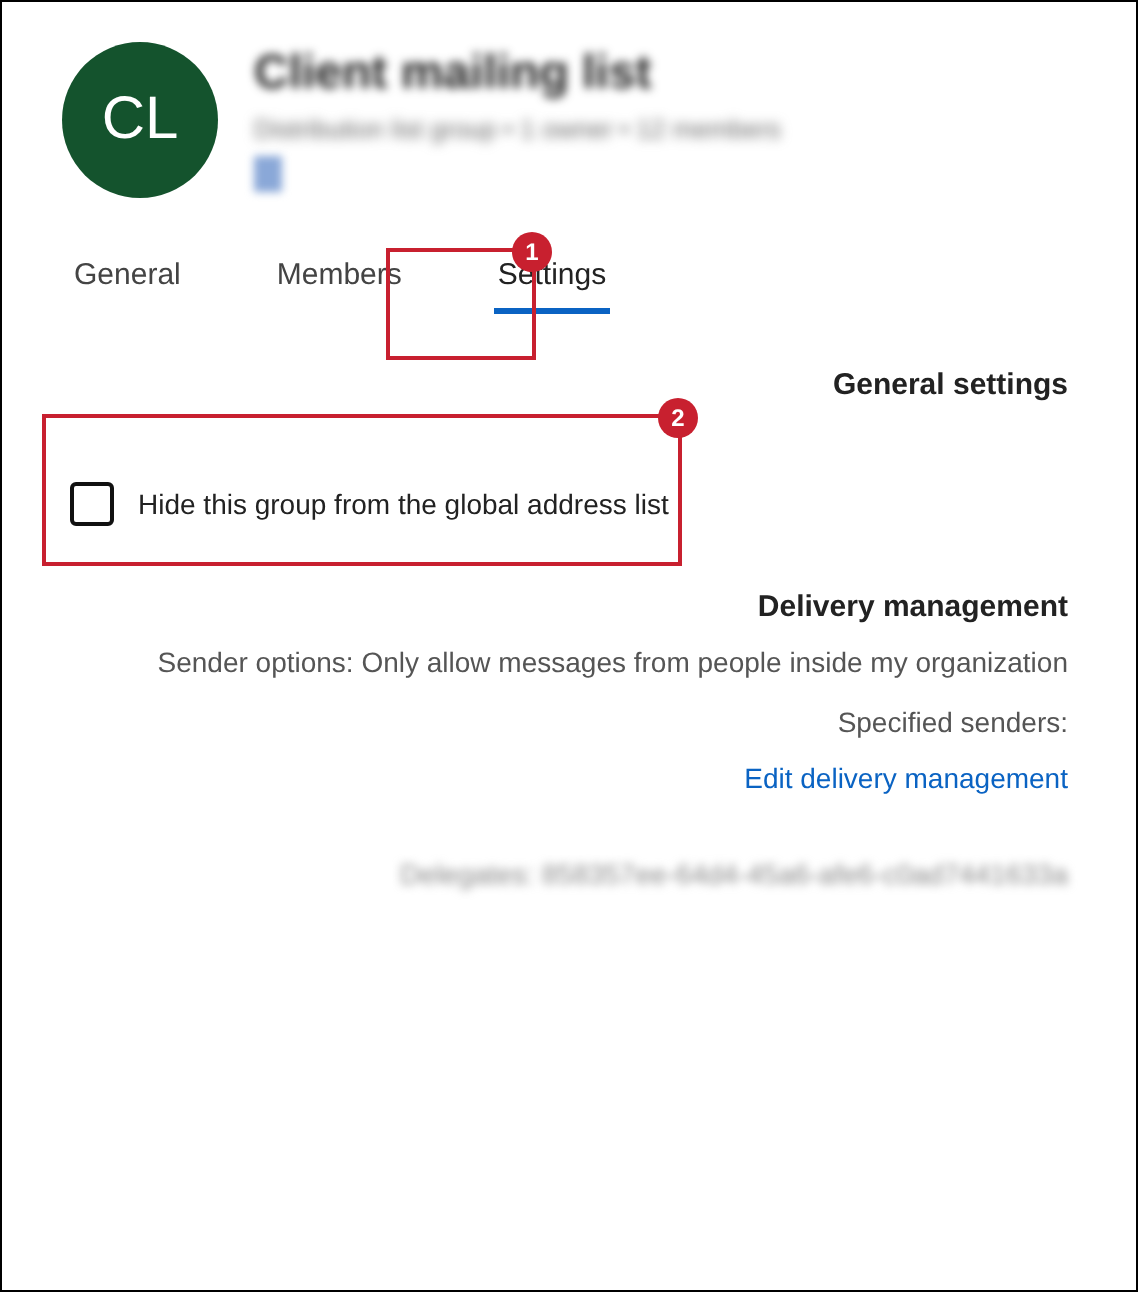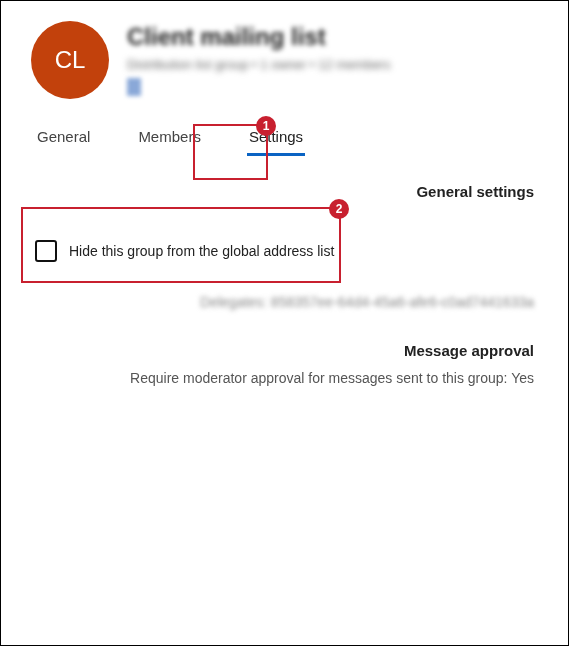--- a/index.html
+++ b/index.html
@@ -15,26 +15,26 @@
   .header {
     display: flex;
     align-items: flex-start;
     padding: 20px 30px 10px 30px;
     gap: 18px;
   }
   .avatar {
     width: 78px;
     height: 78px;
     border-radius: 50%;
-    background: #c2410c;
+    background: #14532d;
     color: #fff;
     display: flex;
     align-items: center;
     justify-content: center;
-    font-size: 24px;
+    font-size: 30px;
     font-weight: 400;
     flex-shrink: 0;
     text-align: right;
   }
   .header-text { flex: 1; padding-top: 2px; }
   .title {
     font-size: 24px;
     font-weight: 700;
     color: #222;
     filter: blur(2.5px);
@@ -169,23 +169,25 @@
   <div class="section-title">General settings</div>
   <div class="checkbox-row">
     <div class="checkbox"></div>
     <span>Hide this group from the global address list</span>
   </div>
 
   <div id="callout2" class="callout">
     <div class="callout-num">2</div>
   </div>
 
+  <div class="section">
+    <div class="section-label">Delivery management</div>
+    <div class="section-text">Sender options: Only allow messages from people inside my organization</div>
+    <div class="section-text">Specified senders:</div>
+    <div class="link">Edit delivery management</div>
+  </div>
 
   <div class="section">
     <div class="blur-line">Delegates: 858357ee-64d4-45a6-afe6-c0ad7441633a</div>
   </div>
 
-  <div class="section">
-    <div class="section-label">Message approval</div>
-    <div class="section-text">Require moderator approval for messages sent to this group: Yes</div>
-  </div>
 
 </div>
 
 </body></html>

